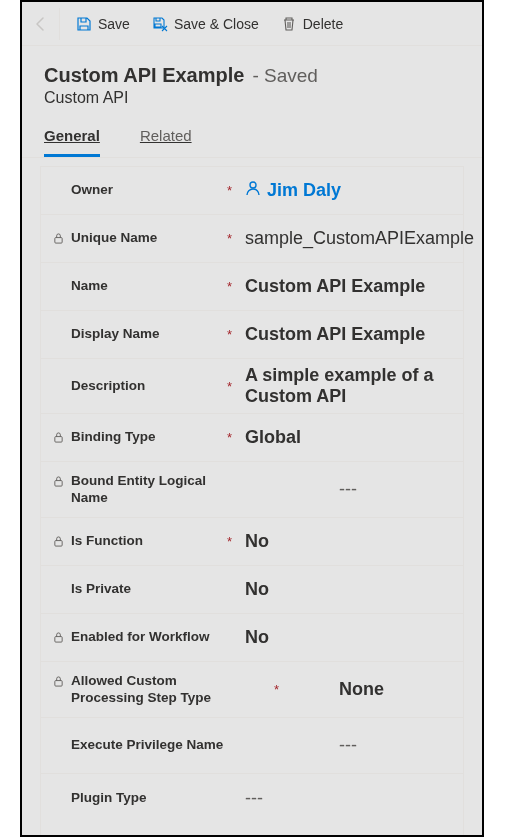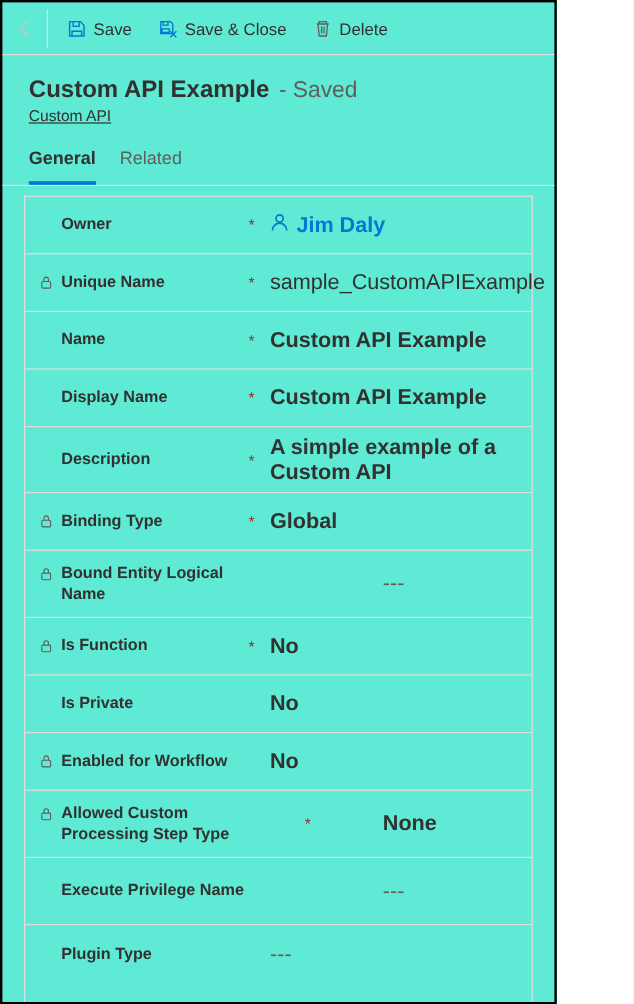--- a/index.html
+++ b/index.html
@@ -8,23 +8,24 @@
     padding: 0;
     font-family: "Segoe UI", -apple-system, BlinkMacSystemFont, sans-serif;
     font-size: 14px;
     color: #323130;
     background: #fff;
   }
   .window {
     width: 464px;
     height: 837px;
     border: 2px solid #000;
-    background: #5eead4;
+    background: #e5e5e5;
     display: flex;
     flex-direction: column;
+    margin-left: 20px;
   }
   
   .toolbar {
     display: flex;
     align-items: center;
     height: 44px;
     border-bottom: 1px solid #e1dfdd;
     padding: 0 6px;
     gap: 2px;
   }
@@ -56,28 +57,29 @@
   .icon-gray { stroke: #605e5c; fill: none; }
   .icon-red-dot { fill: #d13438; }
 
   
   .header {
     padding: 18px 22px 8px 22px;
   }
   .title-row { display: flex; align-items: baseline; gap: 8px; }
   .page-title { font-size: 20px; font-weight: 600; }
   .saved-status { font-size: 19px; color: #605e5c; }
-  .subtitle { font-size: 13px; color: #323130; margin-top: 2px; text-decoration: underline; }
+  .subtitle { font-size: 16px; color: #323130; margin-top: 2px; }
 
   
   .tabs {
     display: flex;
-    gap: 20px;
+    gap: 40px;
     padding: 12px 22px 0 22px;
     border-bottom: 1px solid #e1dfdd;
+    text-decoration: underline;
   }
   .tab {
     font-size: 15px;
     padding-bottom: 10px;
     cursor: pointer;
     color: #605e5c;
     border-bottom: 3px solid transparent;
   }
   .tab.active {
     color: #323130;

